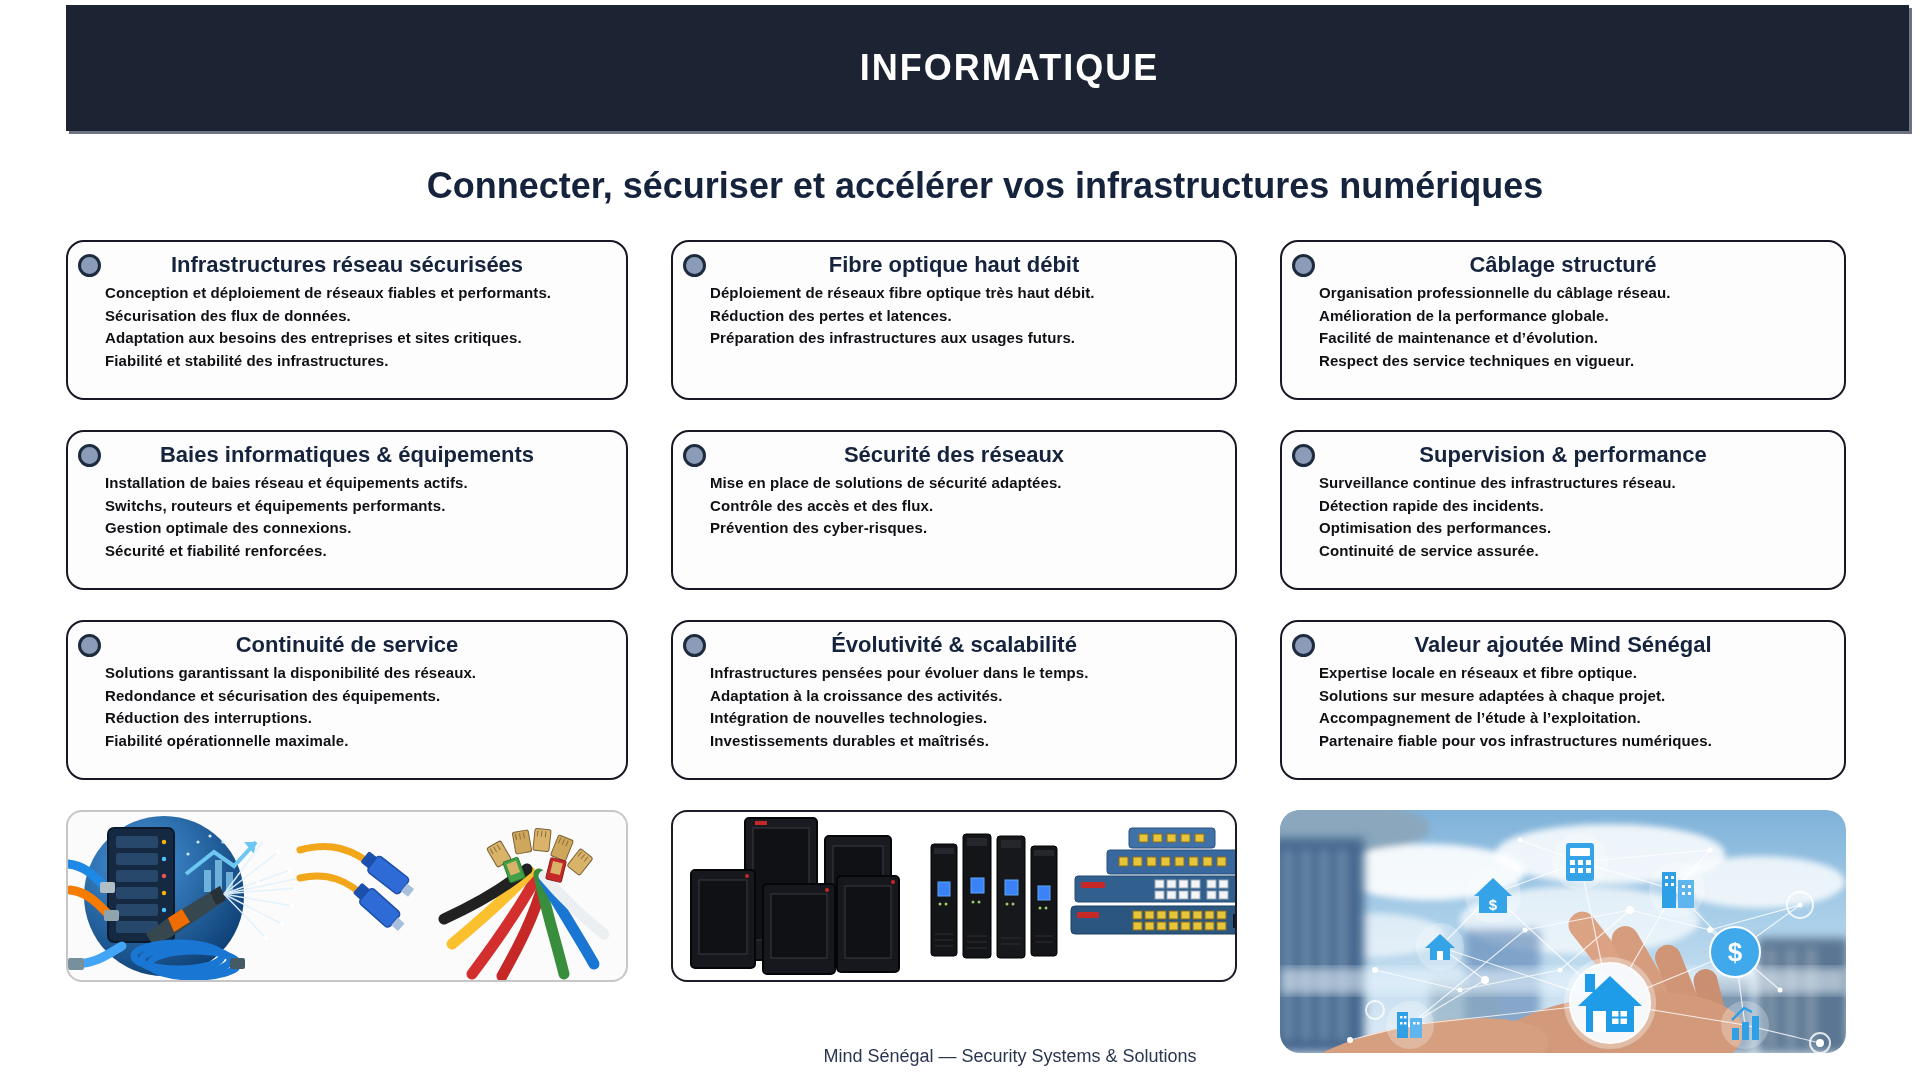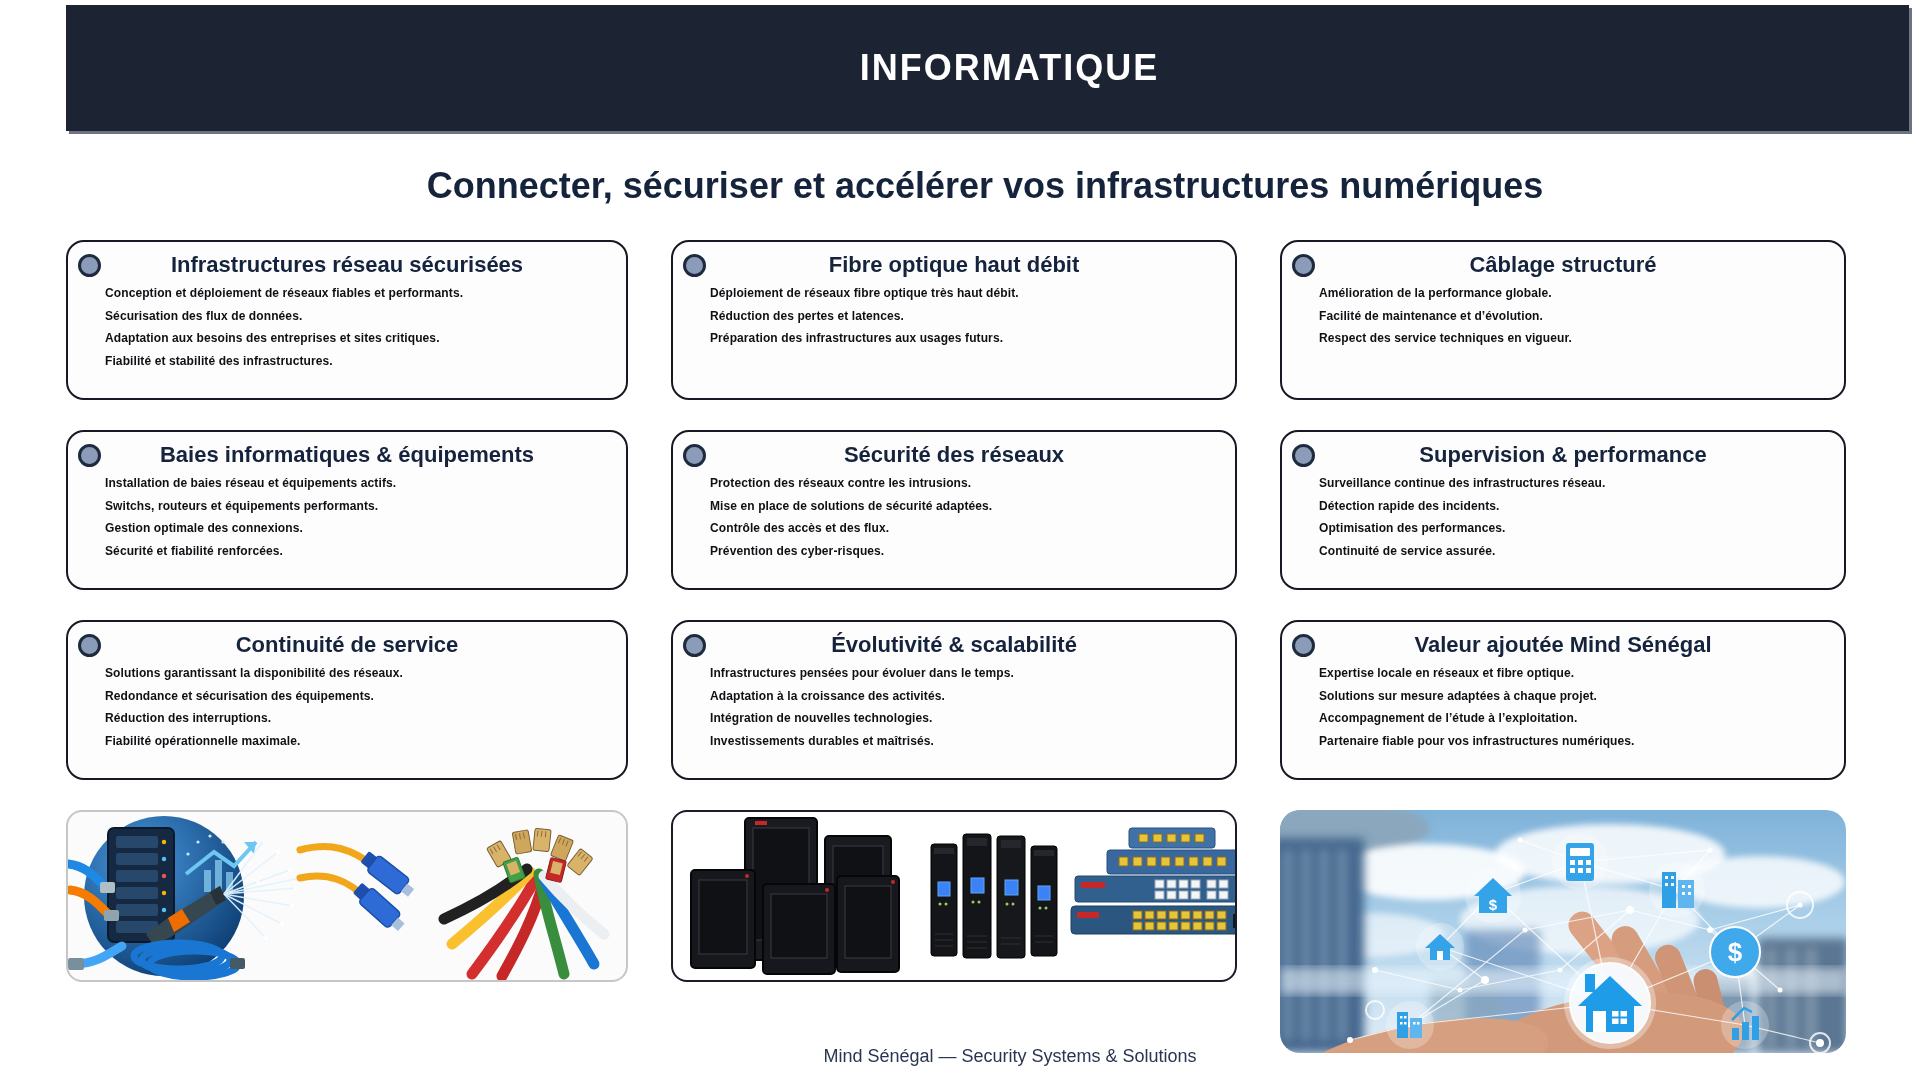--- a/index.html
+++ b/index.html
@@ -34,21 +34,21 @@
   .dot {
     position:absolute; left:10px; top:12px; width:23px; height:23px;
     border-radius:50%; background:#8a9cb8; border:3px solid #1e2b3e;
   }
   .card-title {
     margin:3px 0 4px; text-align:center;
     font-size:22px; font-weight:bold; color:#15233c;
   }
   .card-lines { padding-left:37px; padding-right:6px; }
   .card-lines p {
-    margin:0; font-size:12px; font-weight:600; line-height:22.5px;
+    margin:0; font-size:15px; font-weight:600; line-height:22.5px;
     color:#101014; letter-spacing:0.1px;
   }
   .media-row {
     position:absolute; left:66px; top:810px;
     display:grid; grid-template-columns:562px 566px 566px;
     column-gap:43px; align-items:start;
   }
   .media-card { border-radius:16px; overflow:hidden; }
   .media-left {
     height:172px; background:#fbfbfb; border:2px solid #c6c6c6;
@@ -93,20 +93,21 @@
       <p>Déploiement de réseaux fibre optique très haut débit.</p>
       <p>Réduction des pertes et latences.</p>
       <p>Préparation des infrastructures aux usages futurs.</p>
     </div>
   </section>
 
   <section class="card">
     <span class="dot"></span>
     <h2 class="card-title">Câblage structuré</h2>
     <div class="card-lines">
+      <p>Organisation professionnelle du câblage réseau.</p>
       <p>Amélioration de la performance globale.</p>
       <p>Facilité de maintenance et d’évolution.</p>
       <p>Respect des service techniques en vigueur.</p>
     </div>
   </section>
 
   <section class="card">
     <span class="dot"></span>
     <h2 class="card-title">Baies informatiques &amp; équipements</h2>
     <div class="card-lines">
@@ -114,21 +115,20 @@
       <p>Switchs, routeurs et équipements performants.</p>
       <p>Gestion optimale des connexions.</p>
       <p>Sécurité et fiabilité renforcées.</p>
     </div>
   </section>
 
   <section class="card">
     <span class="dot"></span>
     <h2 class="card-title">Sécurité des réseaux</h2>
     <div class="card-lines">
-      <p>Protection des réseaux contre les intrusions.</p>
       <p>Mise en place de solutions de sécurité adaptées.</p>
       <p>Contrôle des accès et des flux.</p>
       <p>Prévention des cyber-risques.</p>
     </div>
   </section>
 
   <section class="card">
     <span class="dot"></span>
     <h2 class="card-title">Supervision &amp; performance</h2>
     <div class="card-lines">

